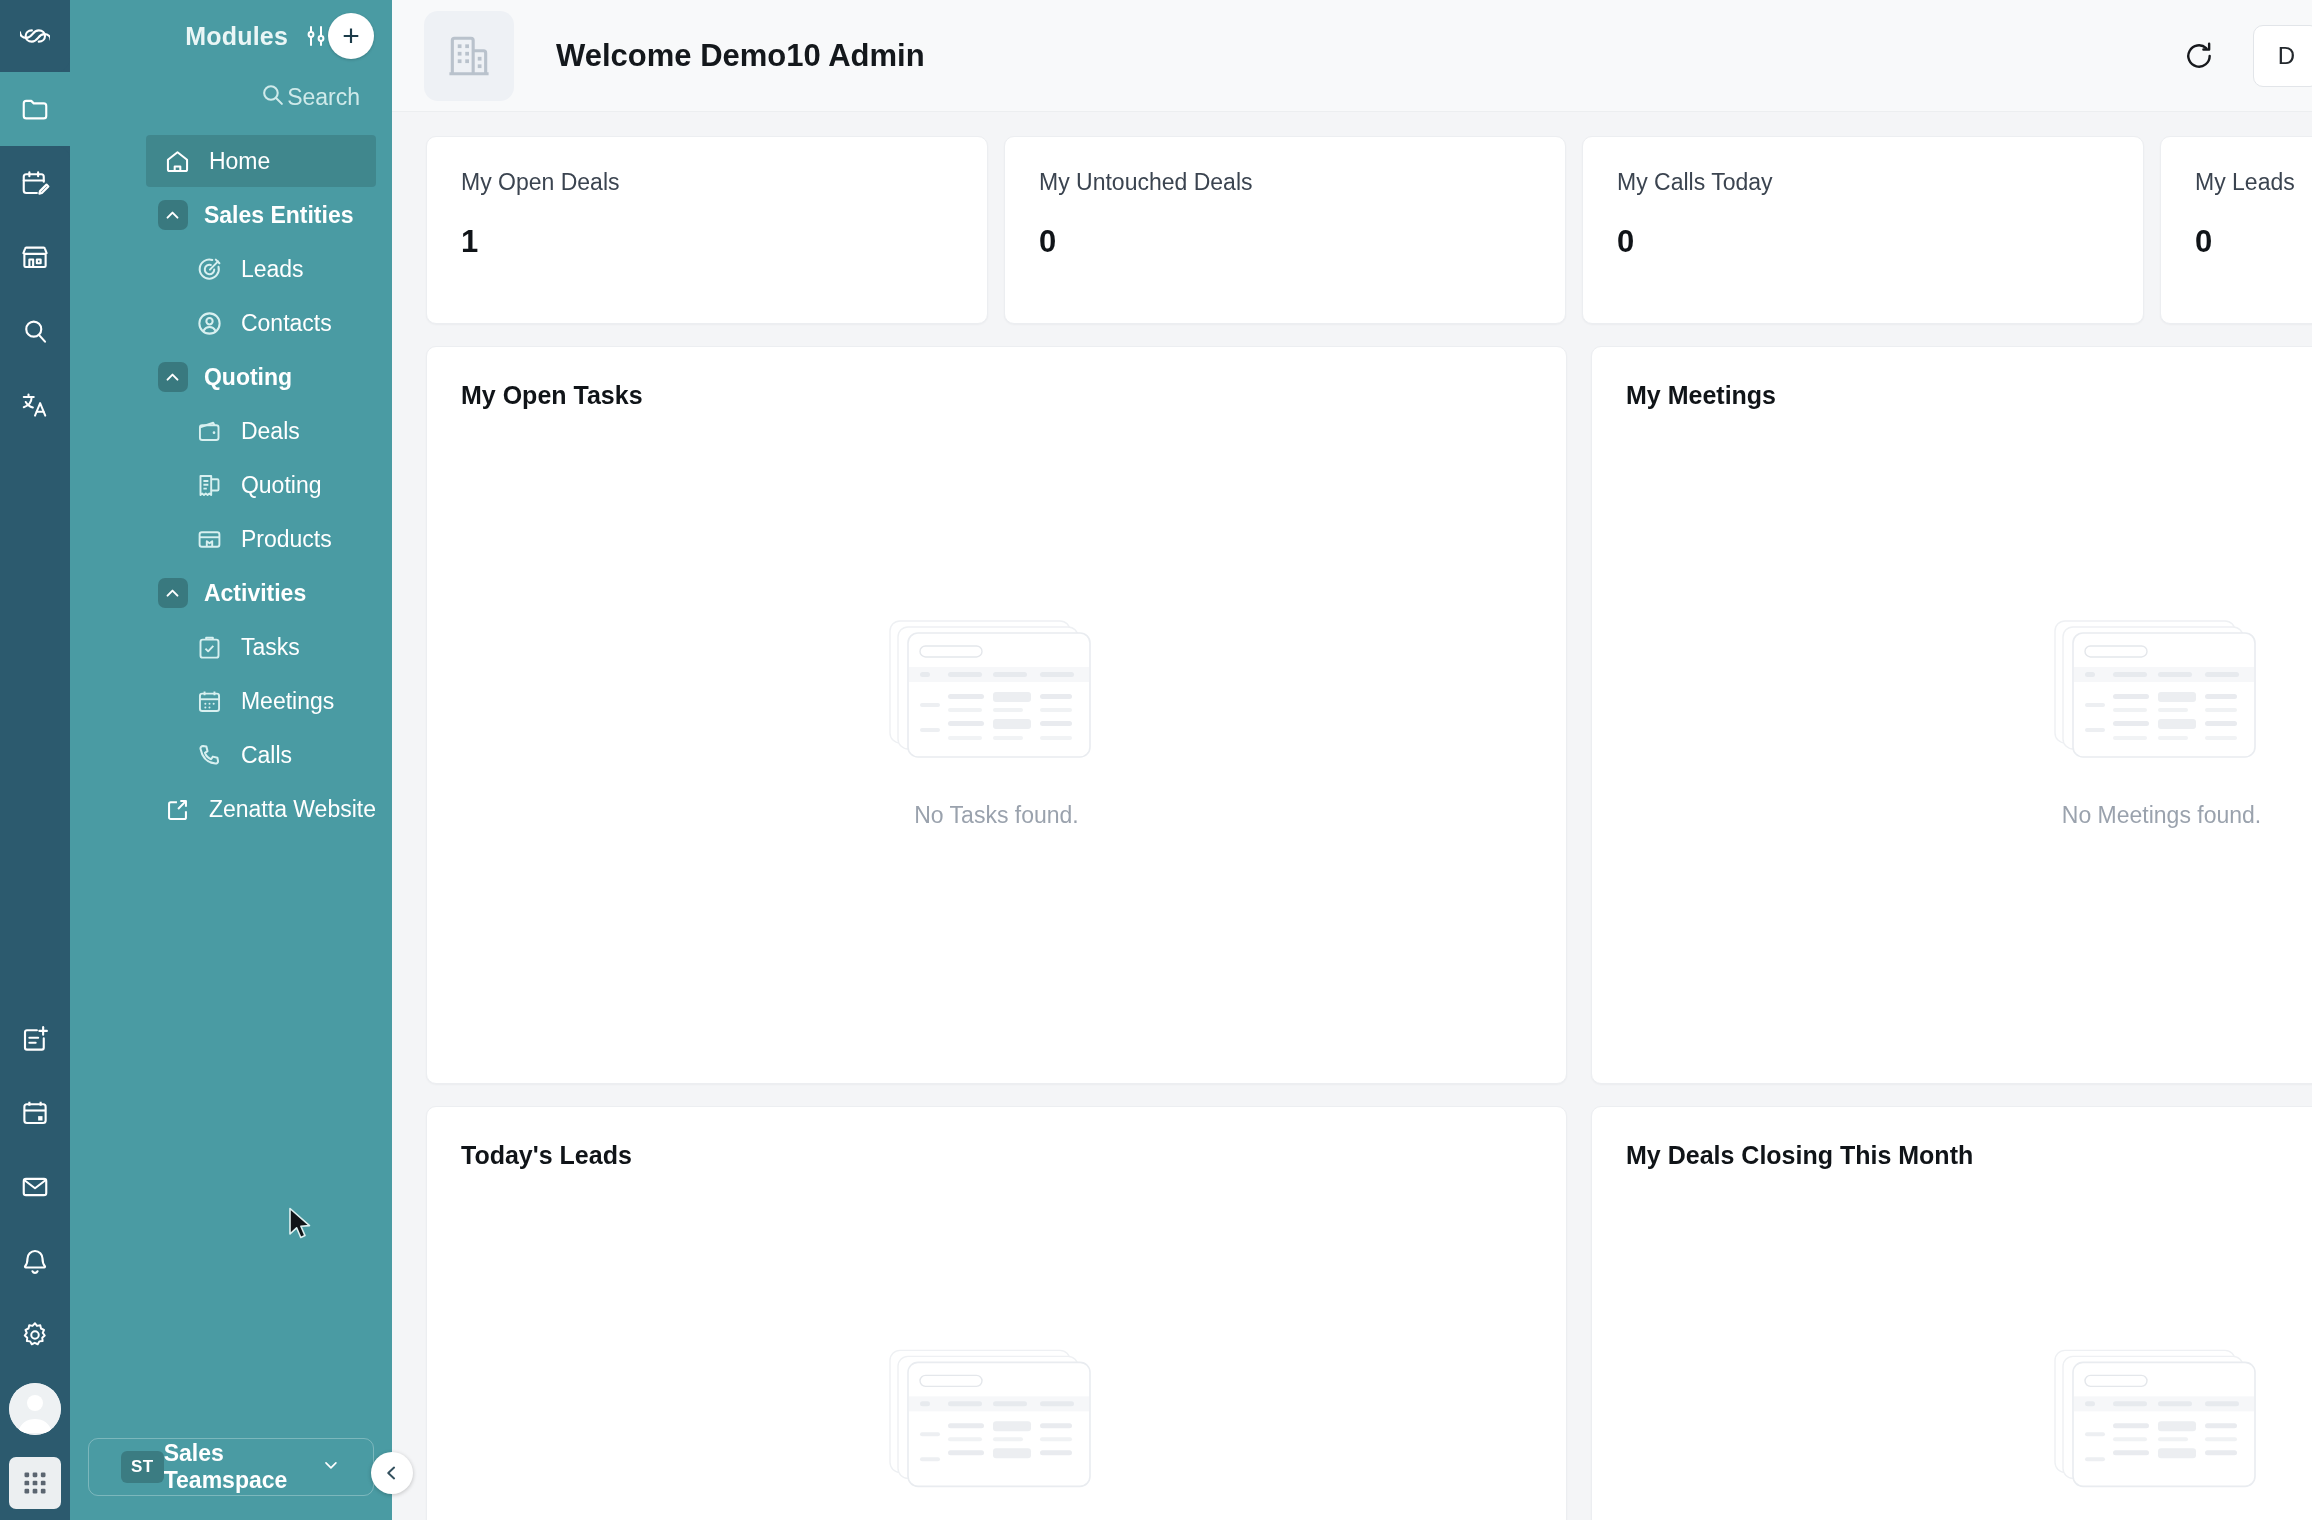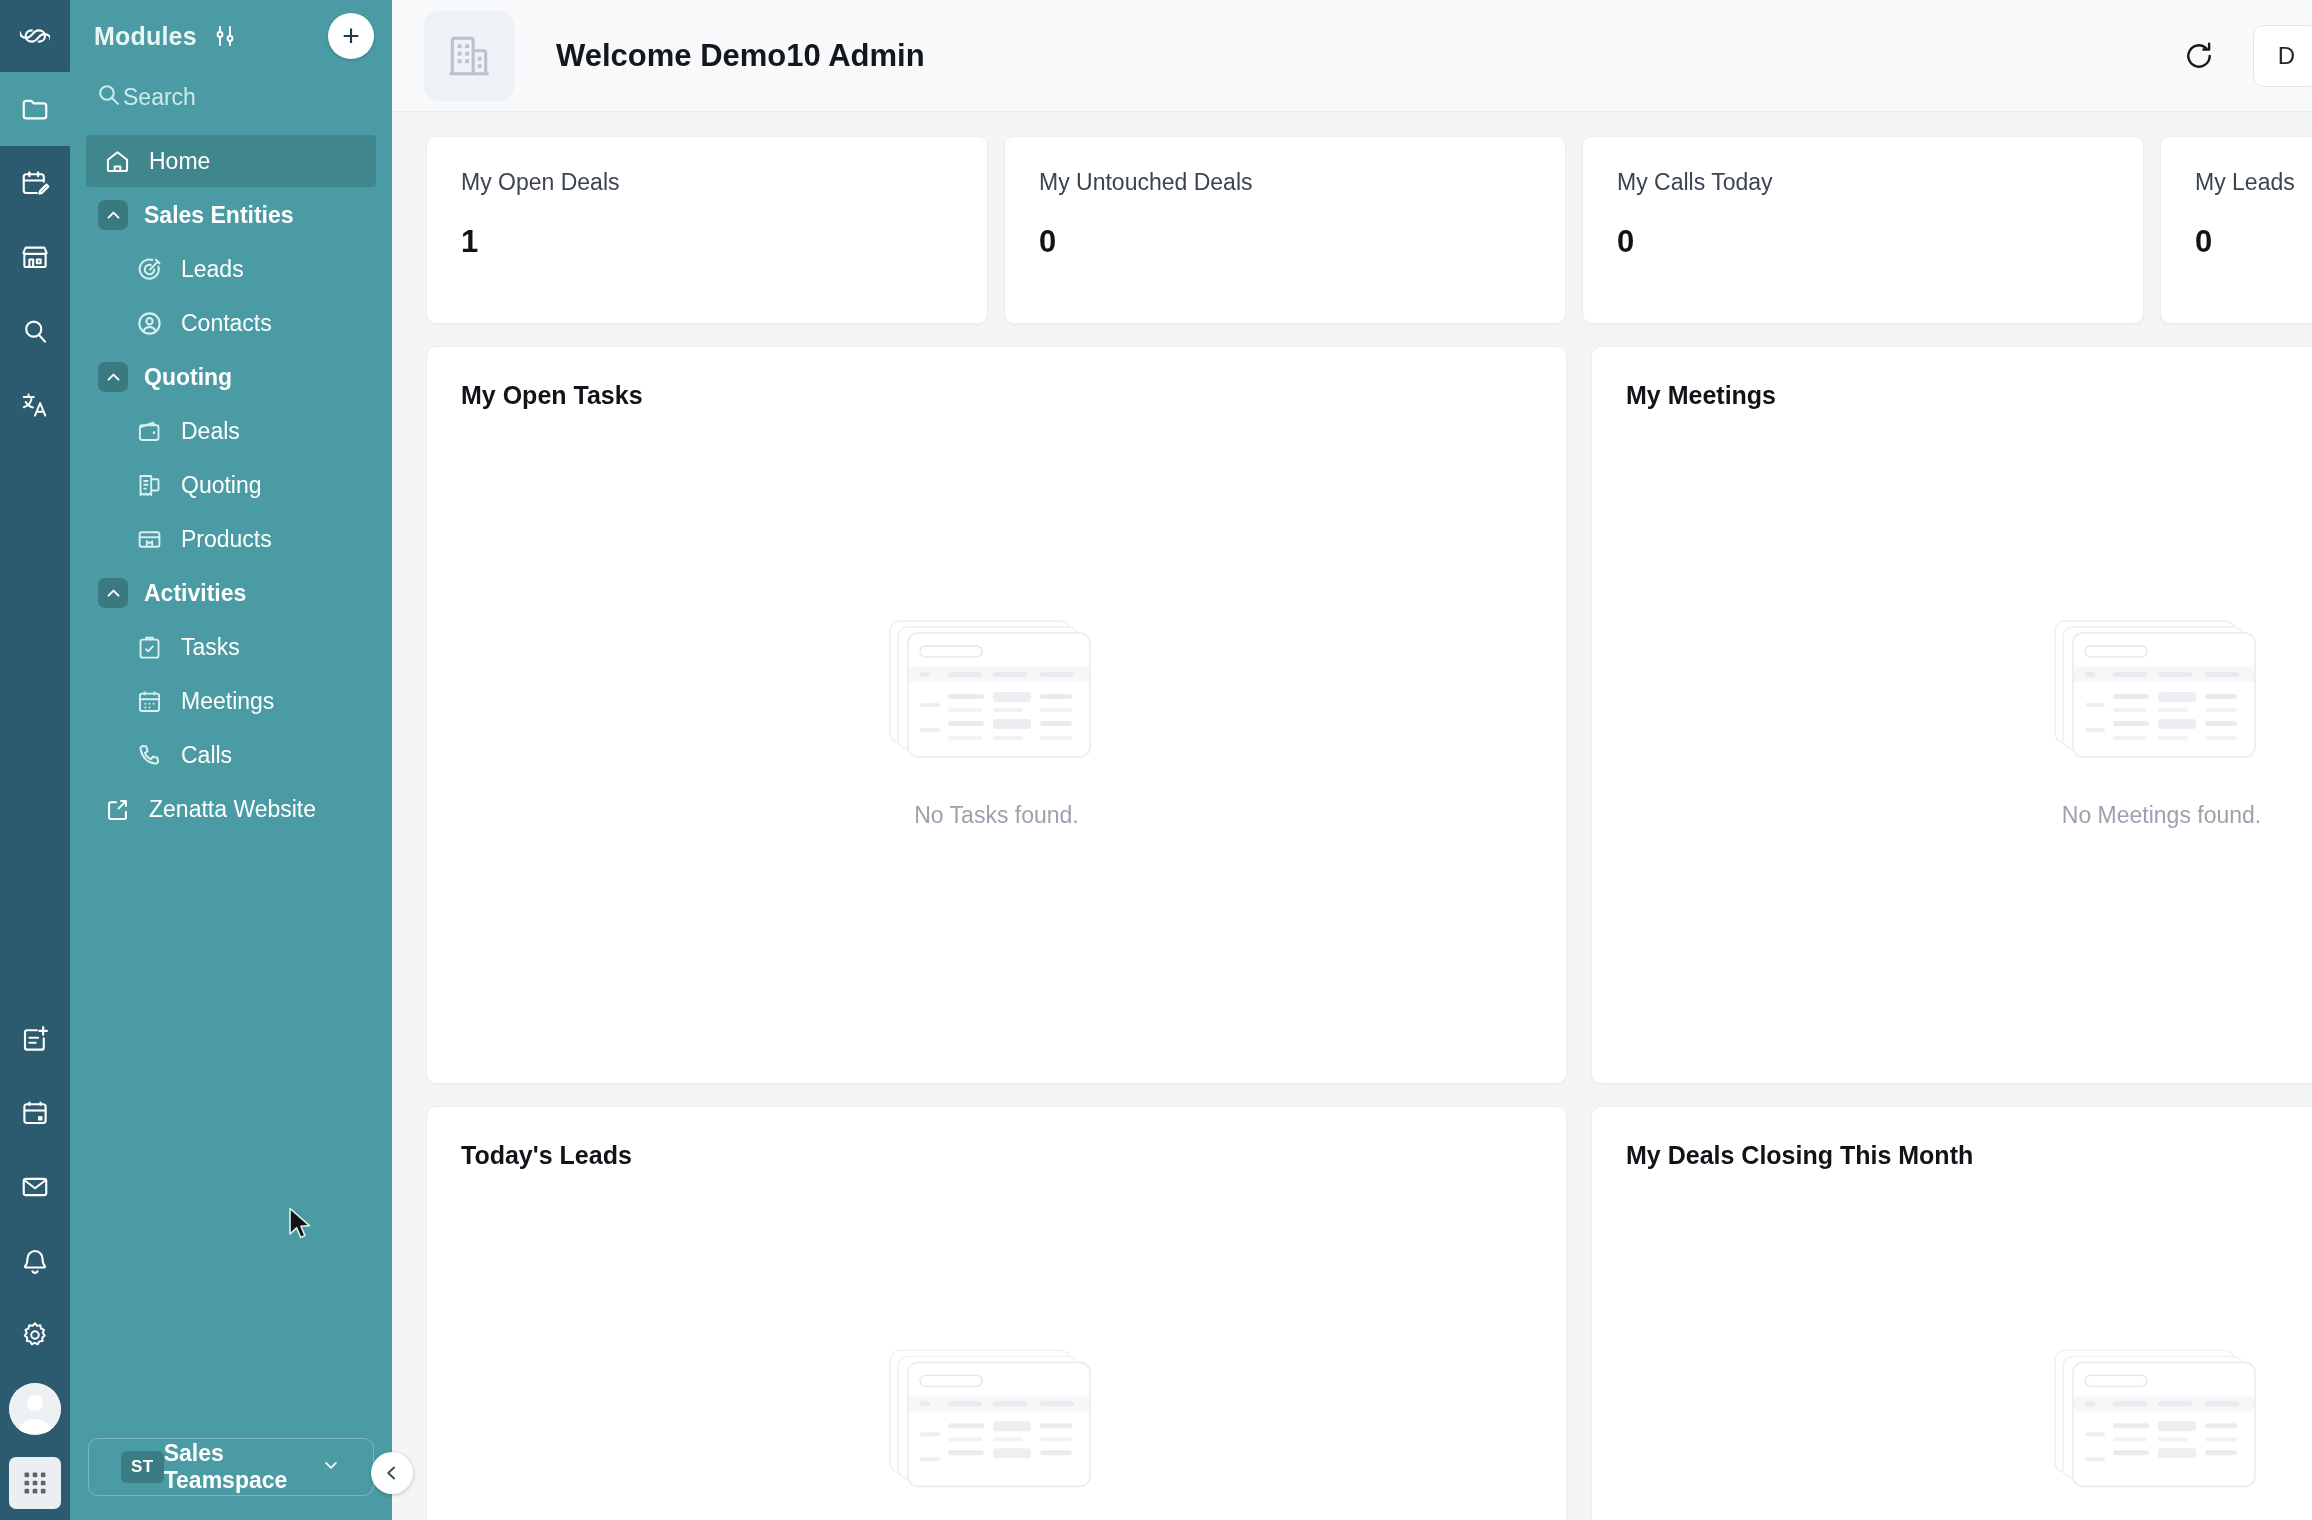--- a/index.html
+++ b/index.html
@@ -44,21 +44,21 @@
   .grid-tile {
     width: 52px; height: 52px; border-radius: 7px; background: #eceff1;
     display: flex; align-items: center; justify-content: center;
   }
   .grid-tile svg { width: 28px; height: 28px; }
 
   
   .sidebar {
     width: 322px; flex: 0 0 322px; height: 100%;
     background: #4a9ba3; color: #ffffff;
-    display: flex; flex-direction: column; position: relative; z-index: 4;
+    display: flex; flex-direction: column; position: relative; z-index: 4; align-items: flex-end;
   }
   .sb-header {
     height: 72px; display: flex; align-items: center; padding: 0 18px 0 24px;
   }
   .sb-title { font-size: 25px; font-weight: 600; color: #eaf6f6; letter-spacing: .2px; }
   .sliders-icon { margin-left: 16px; width: 24px; height: 24px; display: block; }
   .sb-plus {
     margin-left: auto; width: 46px; height: 46px; border-radius: 50%;
     background: #ffffff; color: #1b3b49;
     display: flex; align-items: center; justify-content: center;

